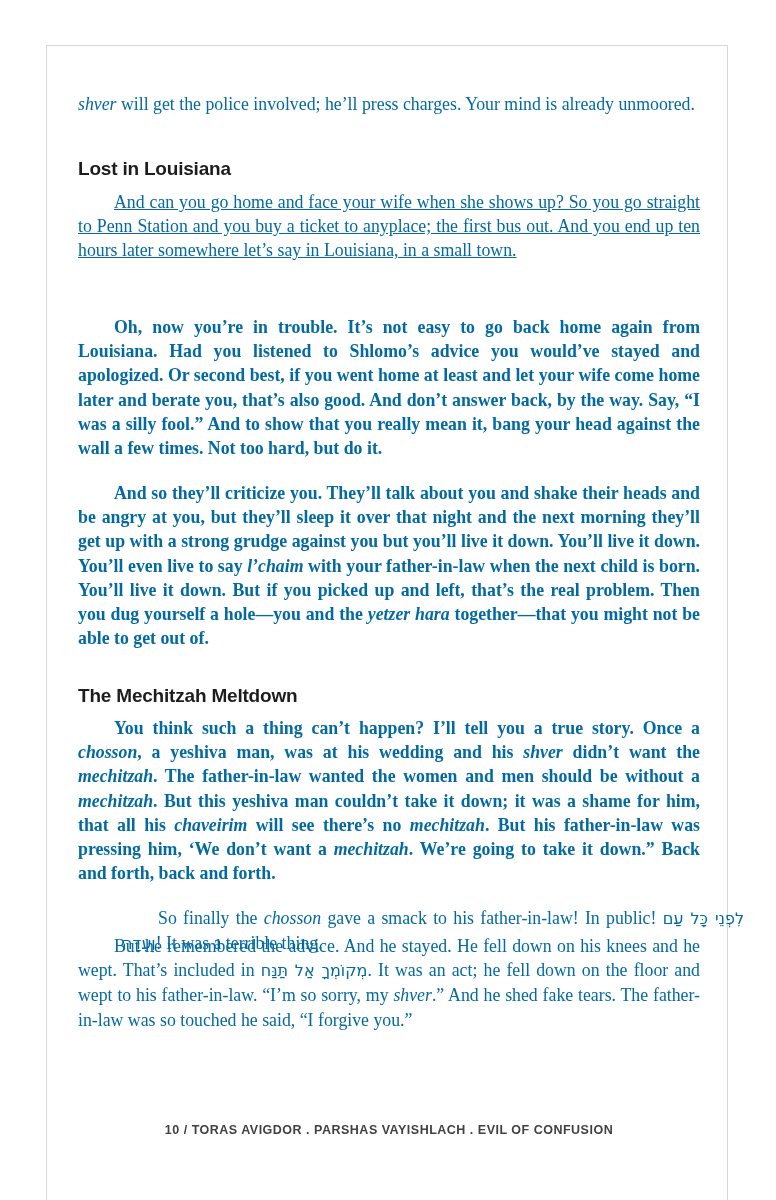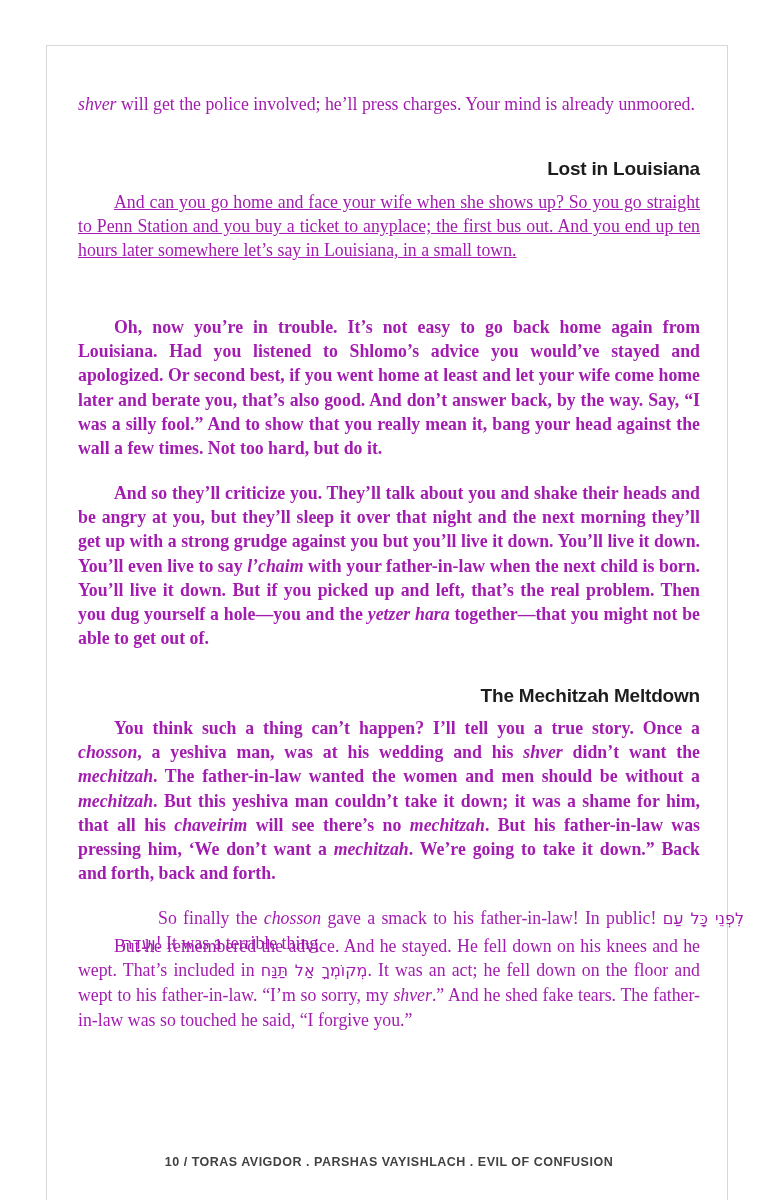--- a/index.html
+++ b/index.html
@@ -28,30 +28,30 @@
   .block {
     position: absolute;
     left: 78px;
     width: 622px;
     margin: 0;
   }
   p.body-p {
     font-size: 17.8px;
     line-height: 24.2px;
     text-align: justify;
-    color: #a21caf;
+    color: #0369a1;
   }
   p.ind { text-indent: 36px; }
   h2.section-h {
     font-family: "Liberation Sans", sans-serif;
     font-weight: bold;
     font-size: 19px;
     line-height: 24px;
     letter-spacing: -0.2px;
-    text-align: right;
+    text-align: left;
     color: #1d1d1f;
     margin: 0;
   }
   .footer-line {
     font-family: "Liberation Sans", sans-serif;
     font-weight: bold;
     font-size: 12.5px;
     line-height: 16px;
     letter-spacing: 0.5px;
     text-align: center;
@@ -68,21 +68,21 @@
   
   .b0 { top: 92px; }
   .b1 { top: 157px; }
   .b2 { top: 190px; text-decoration: underline; }
   .b3 { top: 315px; font-weight: bold; }
   .b4 { top: 481px; font-weight: bold; }
   .b5 { top: 684px; }
   .b6 { top: 716px; font-weight: bold; }
   .b7 { top: 906px; margin-left: 44px; }
   .b8 { top: 934px; }
-  .b9 { top: 1122px; margin-top: 32px; }
+  .b9 { top: 1122px; }
 </style>
 </head>
 <body>
 
 <div class="page-frame"></div>
 
 <p class="block body-p b0"><span class="r-i">shver</span><span class="r-n"> will get the police involved; he’ll press charges. Your mind is already unmoored.</span></p>
 
 <h2 class="block section-h b1">Lost in Louisiana</h2>
 

